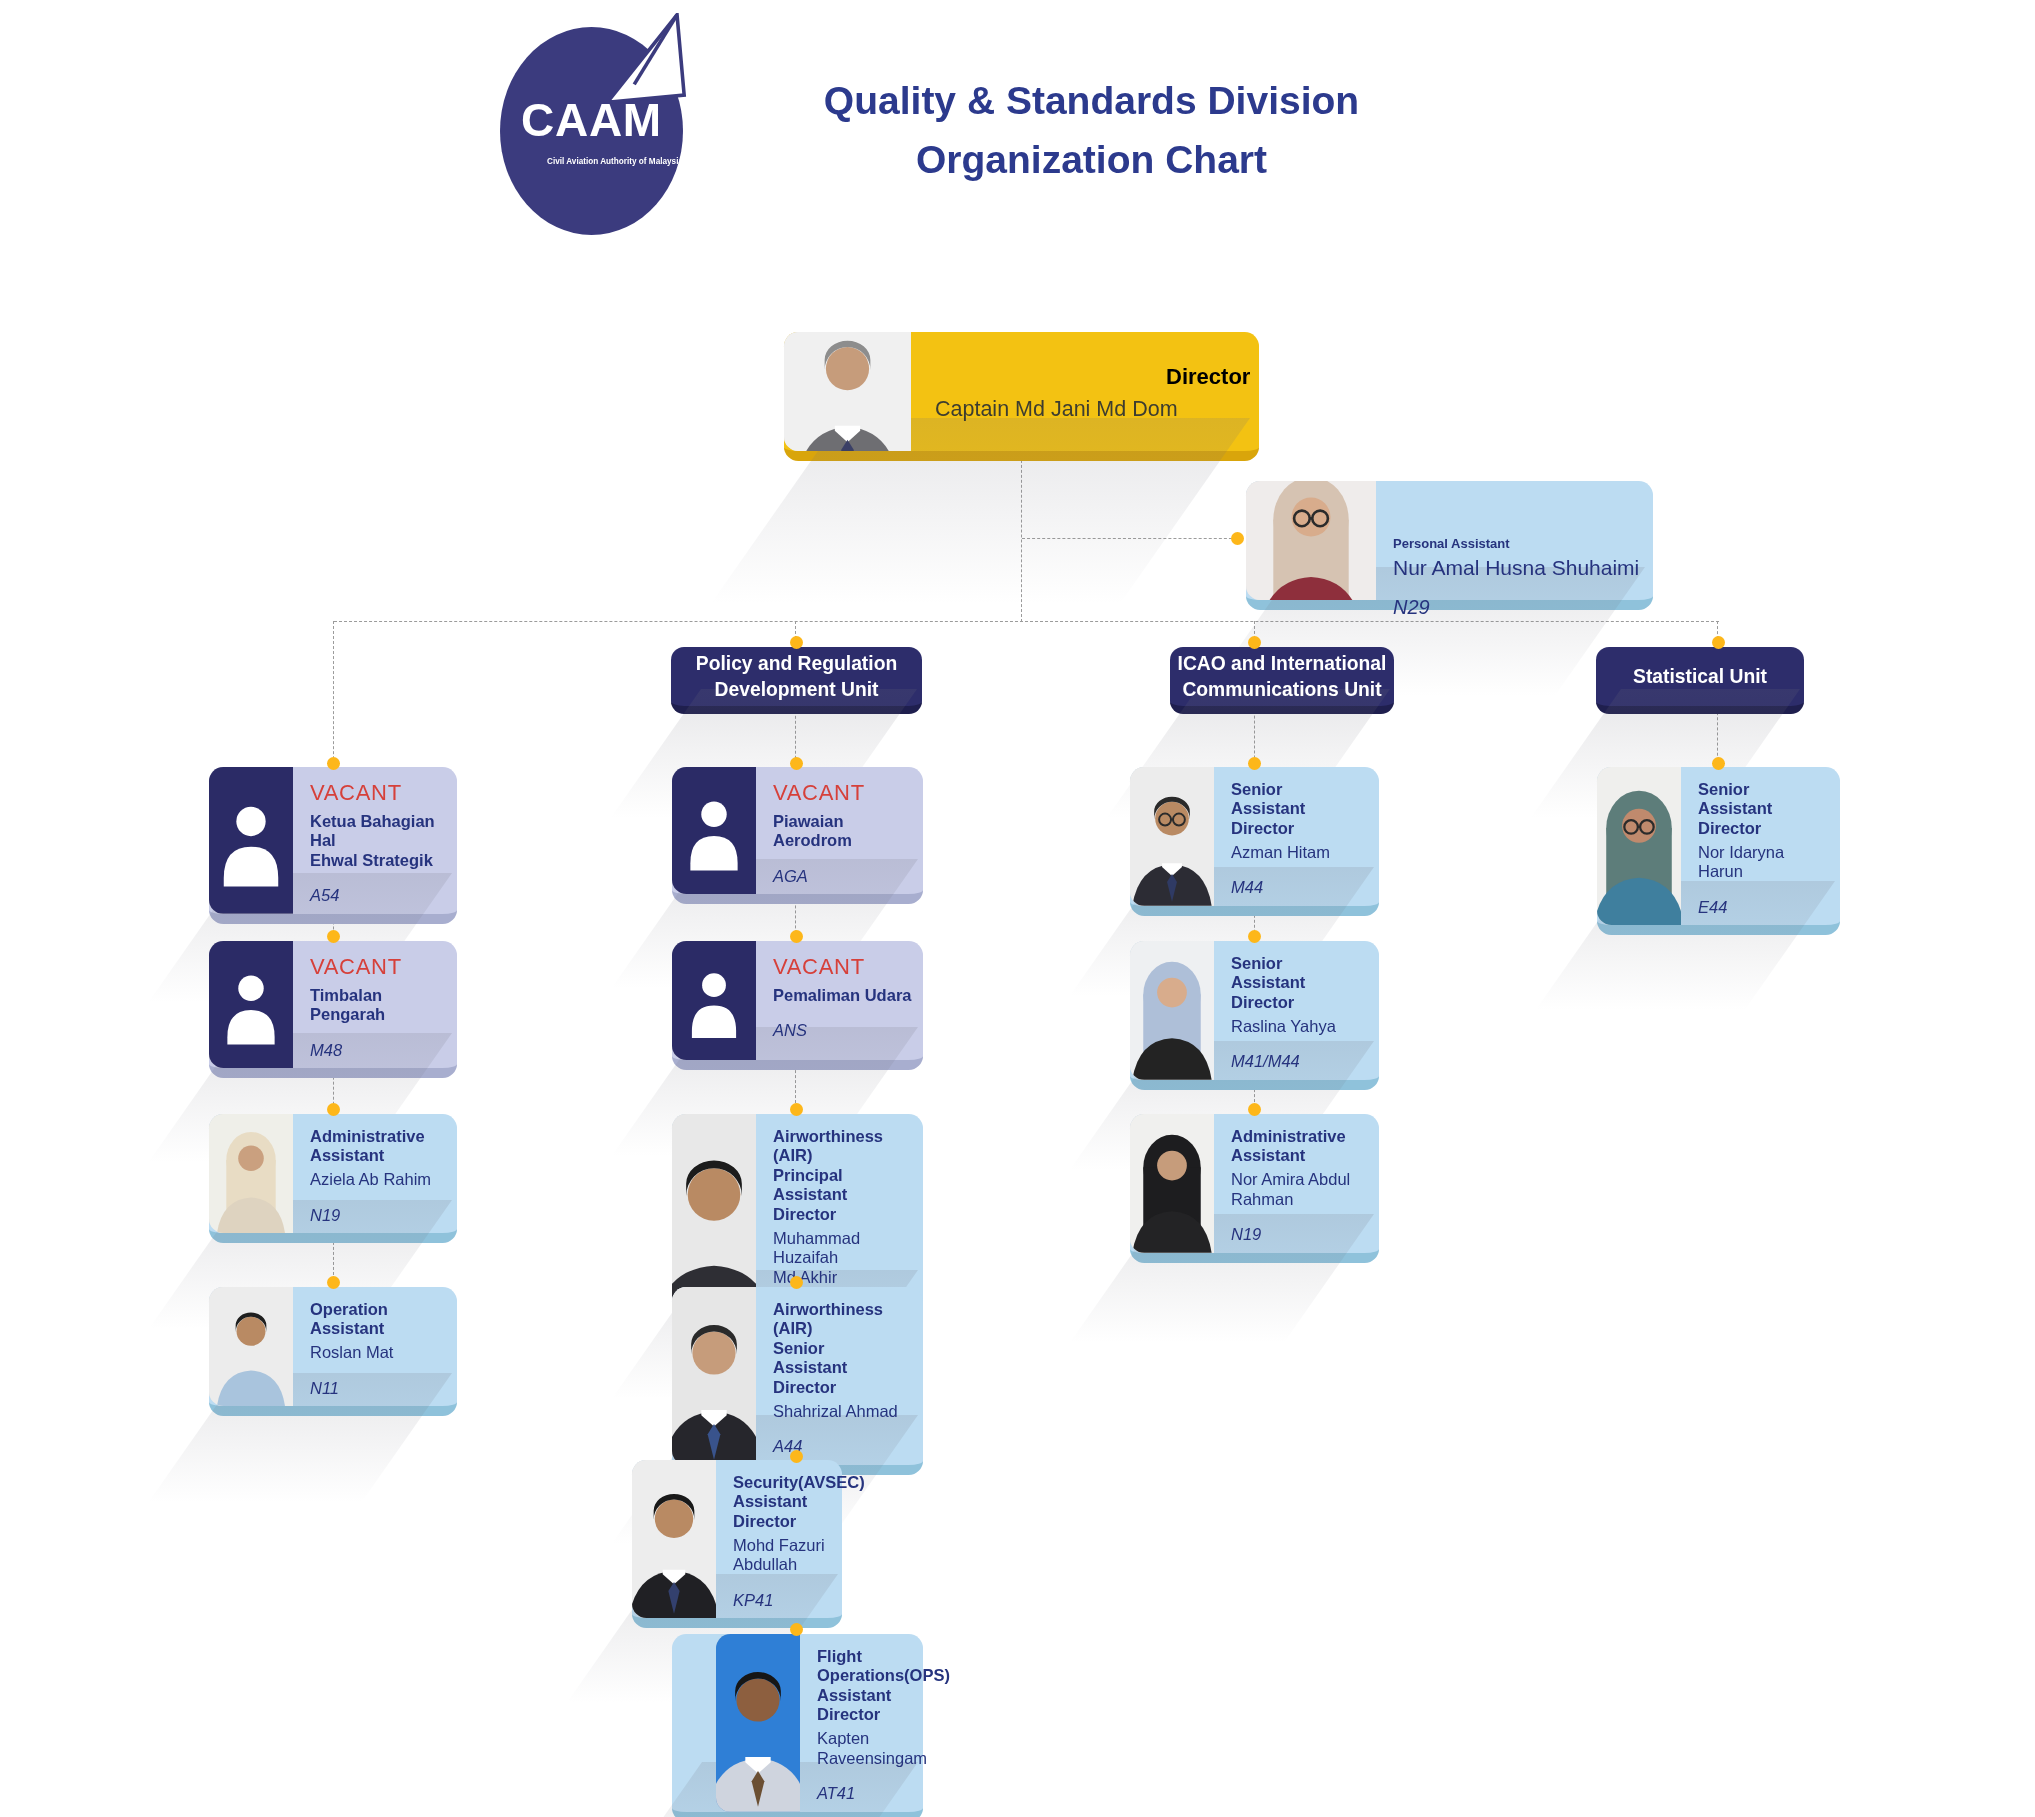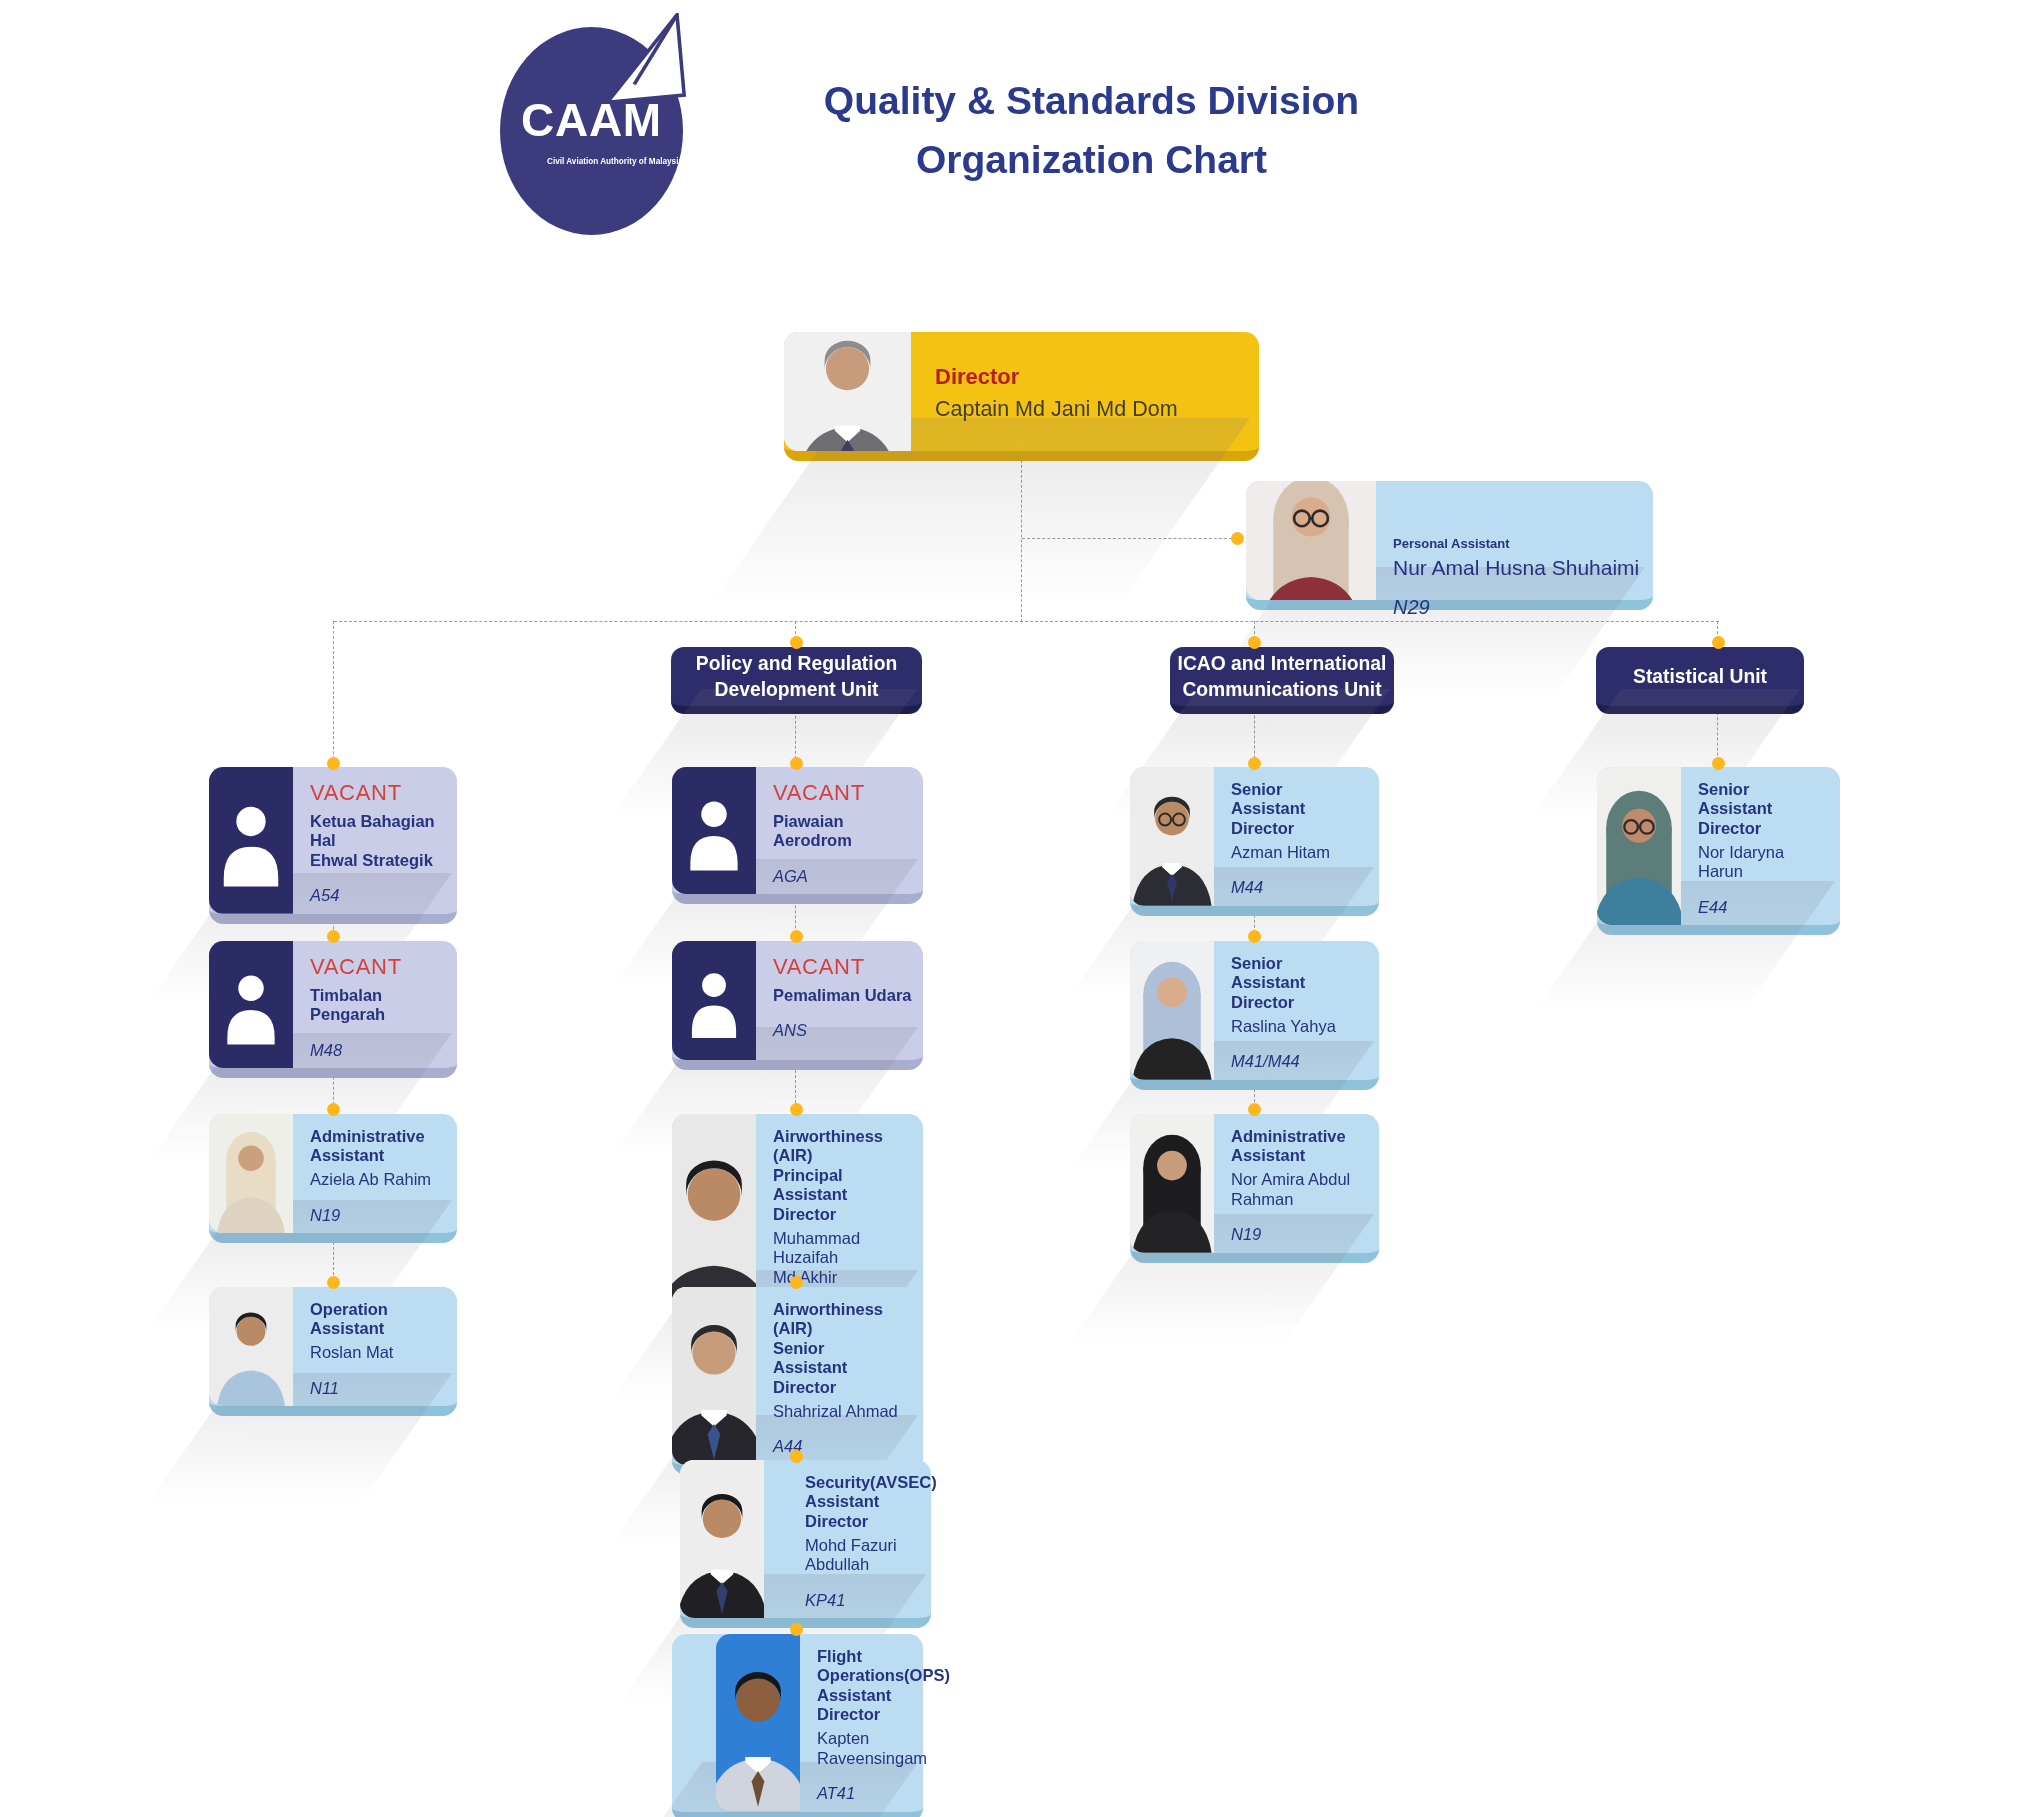--- a/index.html
+++ b/index.html
@@ -39,21 +39,21 @@
   .card.director{background:#F3C212;border-bottom-color:#D9A50B;}
   .photo{flex:0 0 84px;border-radius:14.3px 0 0 14.3px;overflow:hidden;background:#ddd;}
   .card.bigcard .photo{flex:0 0 130px;}
   .photo svg{width:100%;height:100%;display:block;}
   .cbody{flex:1;padding:13px 8.6px 8.6px 17px;}
   .role{font-weight:bold;color:#26337E;font-size:16.5px;line-height:1.18;white-space:pre-line;}
   .pname{color:#26337E;font-size:16.5px;line-height:1.18;margin-top:4.3px;white-space:pre-line;}
   .grade{color:#26337E;font-size:16.5px;font-style:italic;margin-top:16px;}
   .vacantlbl{color:#D6403A;font-size:22px;letter-spacing:0.7px;margin-bottom:5.7px;}
   .card.director .cbody{padding-top:31.5px;padding-left:24px;}
-  .card.director .role{color:#b91c1c;font-size:22px;}
+  .card.director .role{color:#000000;font-size:22px;text-align:right;}
   .card.director .pname{color:#3d3d30;font-size:21.5px;margin-top:7.2px;}
   .card.bigcard .role{font-size:13px;margin-top:32px;}
   .card.bigcard .pname{font-size:21px;}
   .card.bigcard .grade{font-size:20px;}
 
   
   .card::after,.unit-header::after{content:"";position:absolute;z-index:-1;left:12%;top:72%;
         width:86%;height:129px;
         background:linear-gradient(to bottom,rgba(110,110,122,0.17),rgba(110,110,122,0));
         transform:skewX(-35deg);transform-origin:top right;}
@@ -258,21 +258,21 @@
         </div>
         <div class="cbody">
           <div class="role">Airworthiness (AIR)
 Senior
 Assistant Director</div>
           <div class="pname">Shahrizal Ahmad</div>
           <div class="grade">A44</div>
         </div>
       </div>
       <div class="dot" style="left: 790px; top: 1450px;"></div>
-      <div class="card person" style="left: 680px; top: 1460px; width: 251px; gap: 24px;">
+      <div class="card person" style="left: 632px; top: 1460px; width: 210px;">
         <div class="photo">
           <svg viewBox="0 0 100 140" preserveAspectRatio="xMidYMid slice">
             <rect width="100" height="140" fill="#ededed"></rect>
             <path d="M10,140 q6,-40 40,-42 q34,2 40,42 z" fill="#202024"></path>
             <circle cx="50" cy="52" r="17" fill="#b98a63"></circle>
             <path d="M32,45 a18,15 0 0 1 36,0 l0,8 a18,18 0 0 0 -36,0 z" fill="#191919"></path>
             <path d="M40,101 l10,9 l10,-9 l0,-4 l-20,0 z" fill="#fff"></path>
             <path d="M50,108 l-5,8 l5,20 l5,-20 z" fill="#33406e"></path>
           </svg>
         </div>

